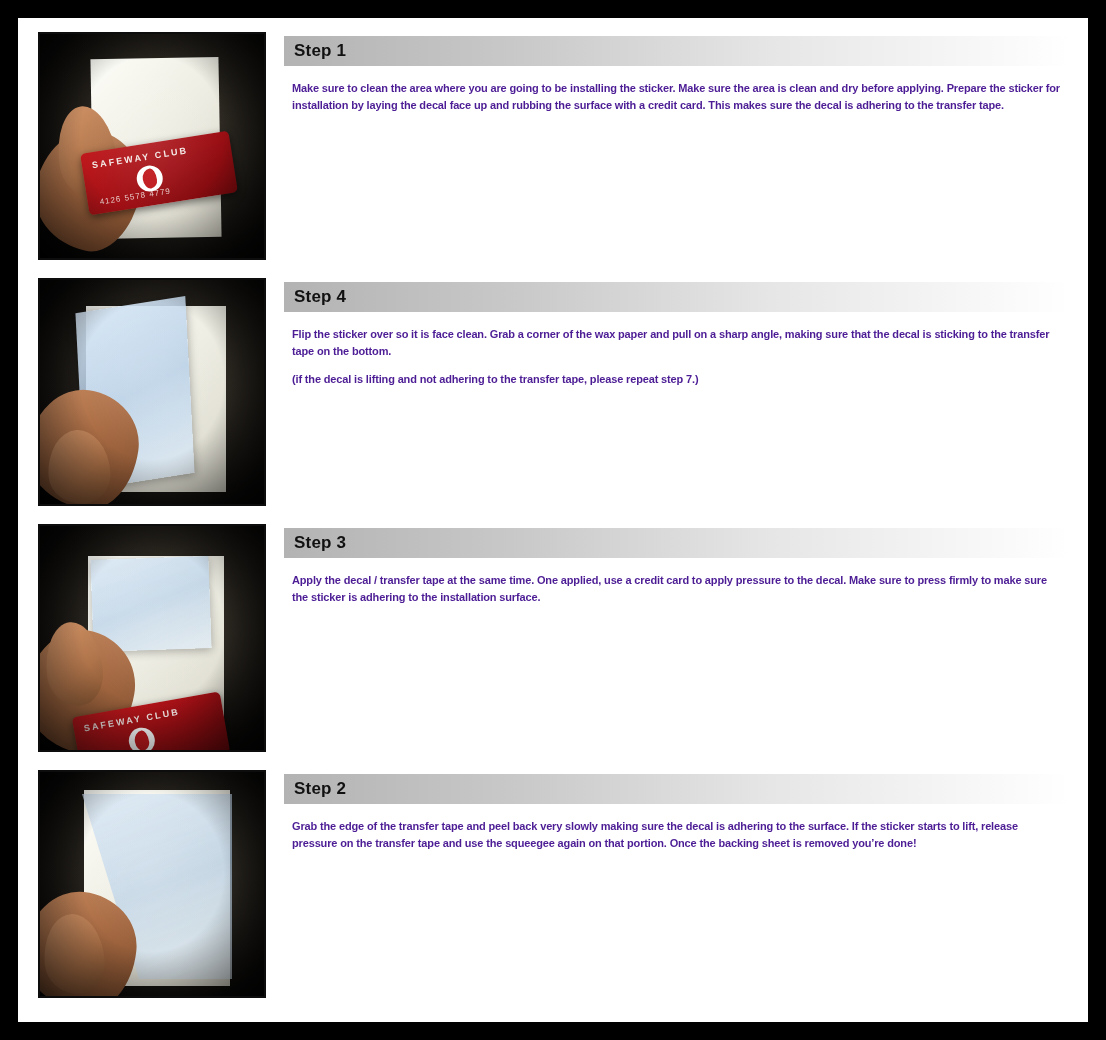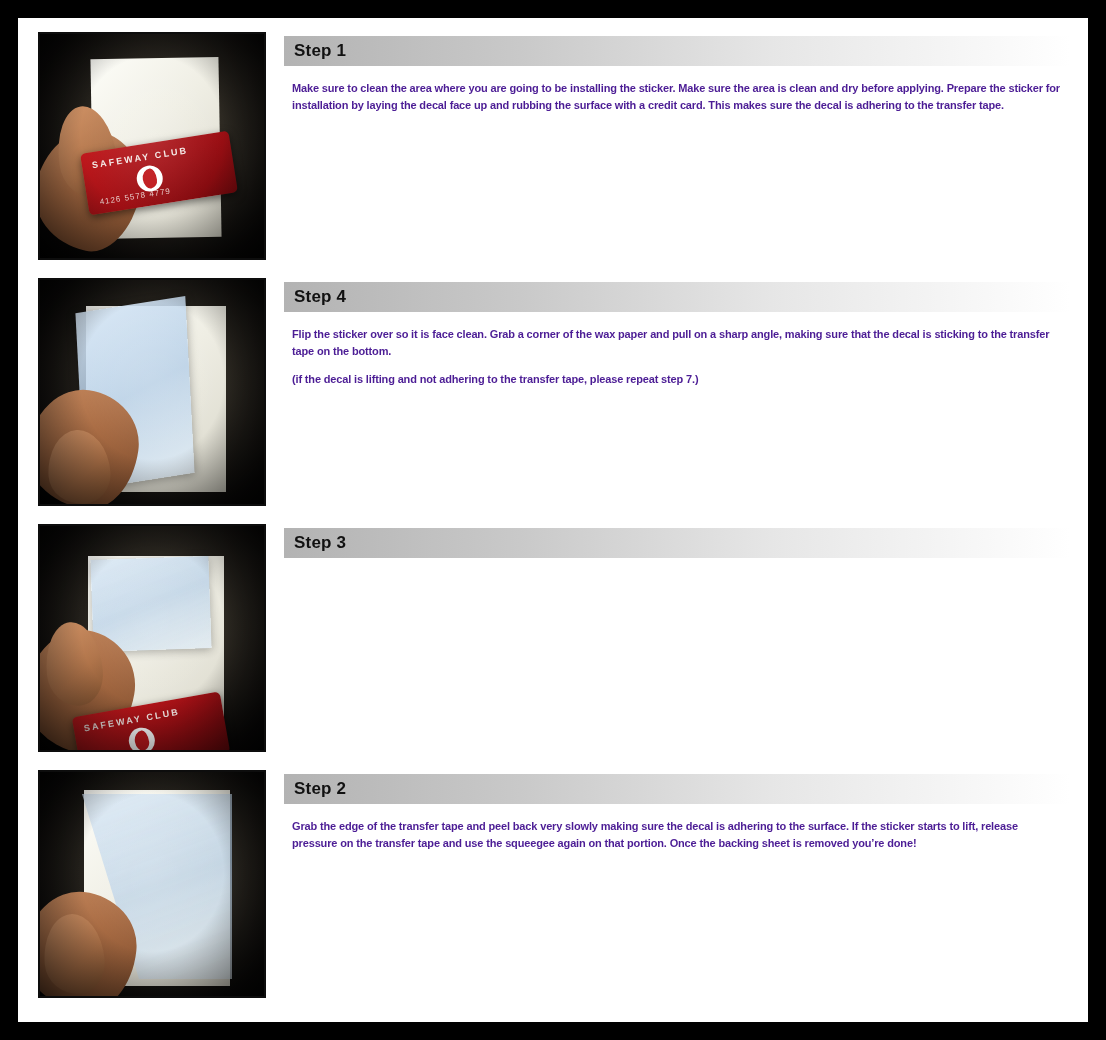--- a/index.html
+++ b/index.html
@@ -236,20 +236,21 @@
             <div class="card-text">SAFEWAY CLUB</div>
             <div class="card-logo"></div>
             <div class="card-num">4126 5578 4779</div>
           </div>
           <div class="vignette"></div>
         </div>
         <div class="content">
           <div class="step-header">
             <span>Step 3</span>
           </div>
+          <p class="body-text">Apply the decal / transfer tape at the same time.  One applied, use a credit card to apply pressure to the decal.  Make sure to press firmly to make sure the sticker is adhering to the installation surface.</p>
         </div>
       </div>
 
       <div class="step-row">
         <div class="photo">
           <div class="backing p4"></div>
           <div class="tape p4"></div>
           <div class="hand h4"></div>
           <div class="thumb t4"></div>
           <div class="vignette"></div>

